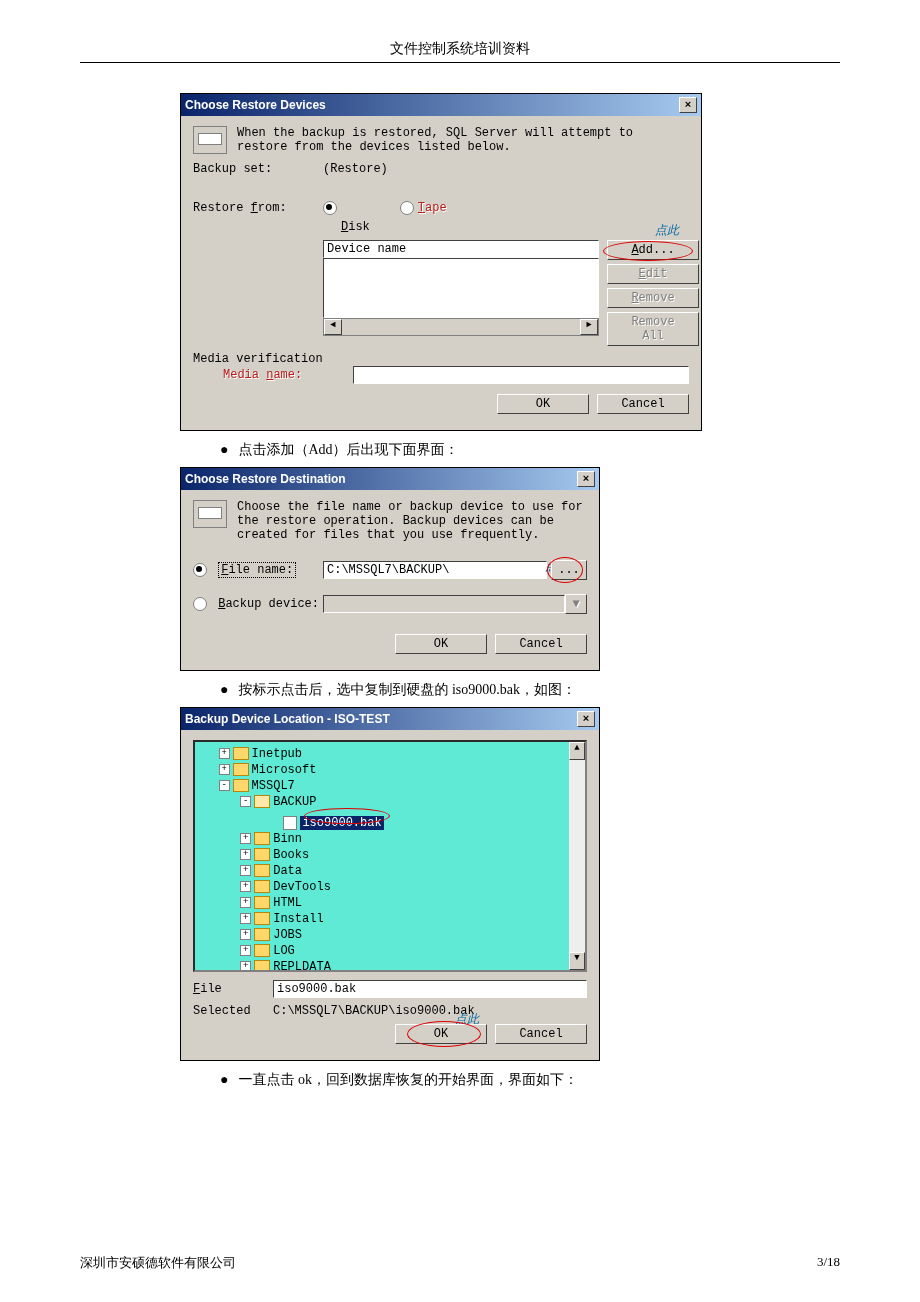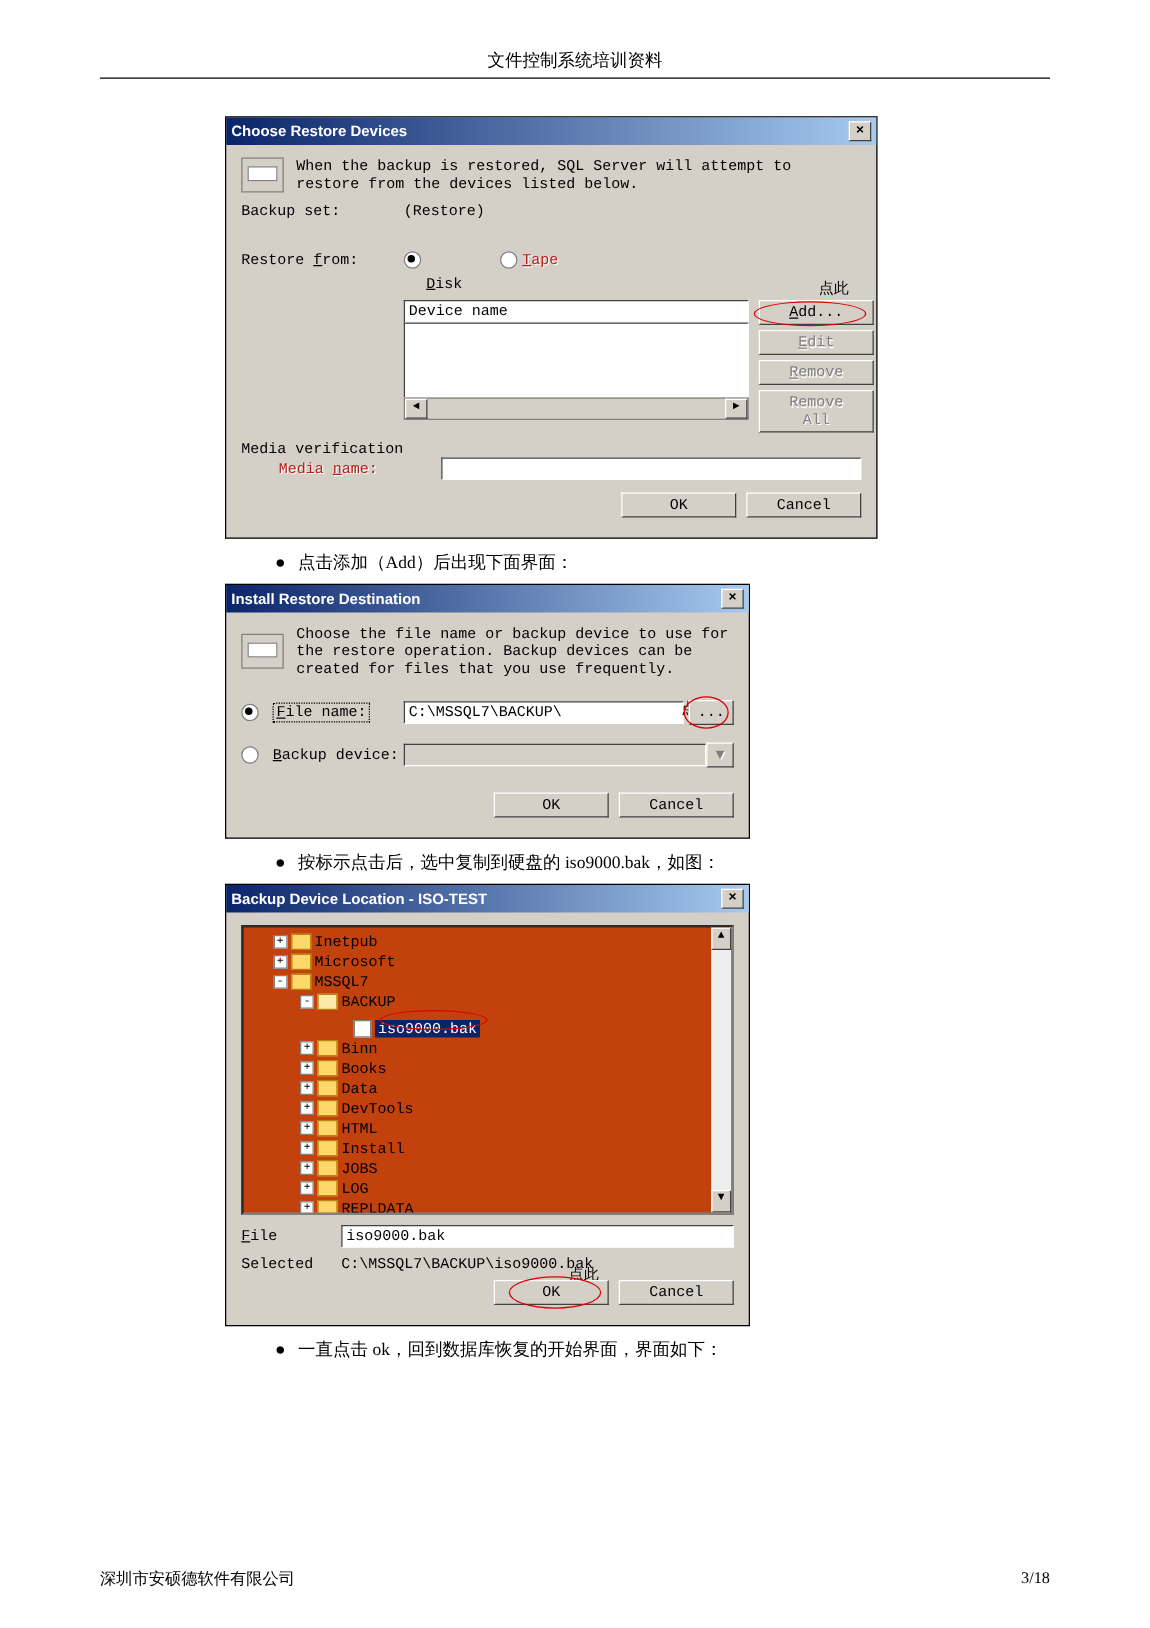--- a/index.html
+++ b/index.html
@@ -60,21 +60,21 @@
     border-bottom-color: #404040;
     width: 16px;
     height: 14px;
     font-family: Arial, sans-serif;
     font-size: 11px;
     font-weight: bold;
     text-align: center;
     line-height: 12px;
   }
   .dlg-body { padding: 10px 12px; }
-  .info-row { display: flex; align-items: center; gap: 10px; margin-bottom: 8px; }
+  .info-row { display: flex; align-items: flex-start; gap: 10px; margin-bottom: 8px; }
   .drive-icon {
     width: 32px; height: 26px;
     background: #d4d0c8;
     border: 1px solid #808080;
     position: relative;
   }
   .drive-icon::before {
     content:""; position:absolute; left:4px; right:4px; top:6px; height:10px;
     background:#fff; border:1px solid #808080;
   }
@@ -93,25 +93,25 @@
   }
   .btn-dis { color:#808080; text-shadow:1px 1px #fff; }
   .radio { width:12px;height:12px;border:1px solid #808080;border-radius:50%;background:#fff;display:inline-block;vertical-align:middle;position:relative;margin-right:4px;}
   .radio.sel::after{content:"";position:absolute;left:2px;top:2px;width:6px;height:6px;background:#000;border-radius:50%;}
   .chk{width:12px;height:12px;border:1px solid #808080;background:#fff;display:inline-block;vertical-align:middle;margin-right:4px;}
   .section-lbl{font-size:12px;color:#000;margin-top:6px;}
   .device-list{height:60px;}
   .scrl{display:flex;align-items:center;background:#d4d0c8;border:1px solid #808080;height:16px;}
   .scrl-btn{width:16px;height:14px;background:#d4d0c8;border:1px solid #fff;border-right-color:#404040;border-bottom-color:#404040;text-align:center;line-height:10px;font-size:9px;}
   .scrl-track{flex:1;background:#eee;}
-  .callout{color:#000000;font-family:"SimSun",serif;font-size:12px;position:absolute;}
+  .callout{color:#0369a1;font-family:"SimSun",serif;font-size:12px;position:absolute;font-style:italic;}
   .ring{position:absolute;border:1px solid #d00;border-radius:50%;}
   .bullet-p{margin:8px 0 8px 140px;font-family:"SimSun",serif;font-size:14px;}
   .bullet-p::before{content:"\25CF";margin-right:10px;}
-  .tree{background:#c2410c;border:2px inset #808080;height:220px;overflow:hidden;padding:4px 2px;font-family:"Courier New",monospace;font-size:12px;position:relative;}
+  .tree{background:#5eead4;border:2px inset #808080;height:220px;overflow:hidden;padding:4px 2px;font-family:"Courier New",monospace;font-size:12px;position:relative;}
   .tree-row{white-space:pre;line-height:16px;}
   .fld{display:inline-block;width:14px;height:11px;background:#ffd76b;border:1px solid #b8860b;vertical-align:middle;margin-right:3px;}
   .fld.open{background:#ffe9a8;}
   .fil{display:inline-block;width:12px;height:12px;background:#fff;border:1px solid #808080;vertical-align:middle;margin-right:3px;}
   .exp{display:inline-block;width:9px;height:9px;border:1px solid #808080;background:#fff;text-align:center;line-height:8px;font-size:9px;vertical-align:middle;margin-right:3px;}
   .selected-file{background:#0a246a;color:#fff;padding:0 2px;}
   .vscroll{position:absolute;right:0;top:0;bottom:0;width:16px;background:#d4d0c8;display:flex;flex-direction:column;}
   .vscroll .scrl-btn{height:16px;width:14px;}
   .vscroll .scrl-track{flex:1;background:#eee;}
   .u{text-decoration:underline;}
@@ -172,21 +172,21 @@
         <div class="btn">OK</div>
         <div class="btn">Cancel</div>
       </div>
     </div>
   </div>
 
   <p class="bullet-p">点击添加（Add）后出现下面界面：</p>
 
   <div class="dialog dlg2" style="position:relative;">
     <div class="titlebar">
-      <span>Install Restore Destination</span>
+      <span>Choose Restore Destination</span>
       <span class="closebtn">×</span>
     </div>
     <div class="dlg-body">
       <div class="info-row">
         <div class="drive-icon"></div>
         <div style="flex:1;">Choose the file name or backup device to use for the restore operation.  Backup devices can be created for files that you use frequently.</div>
       </div>
       <div class="callout" style="right:30px;top:90px;">点此</div>
       <div class="row" style="margin-top:18px;">
         <div style="width:130px;">

